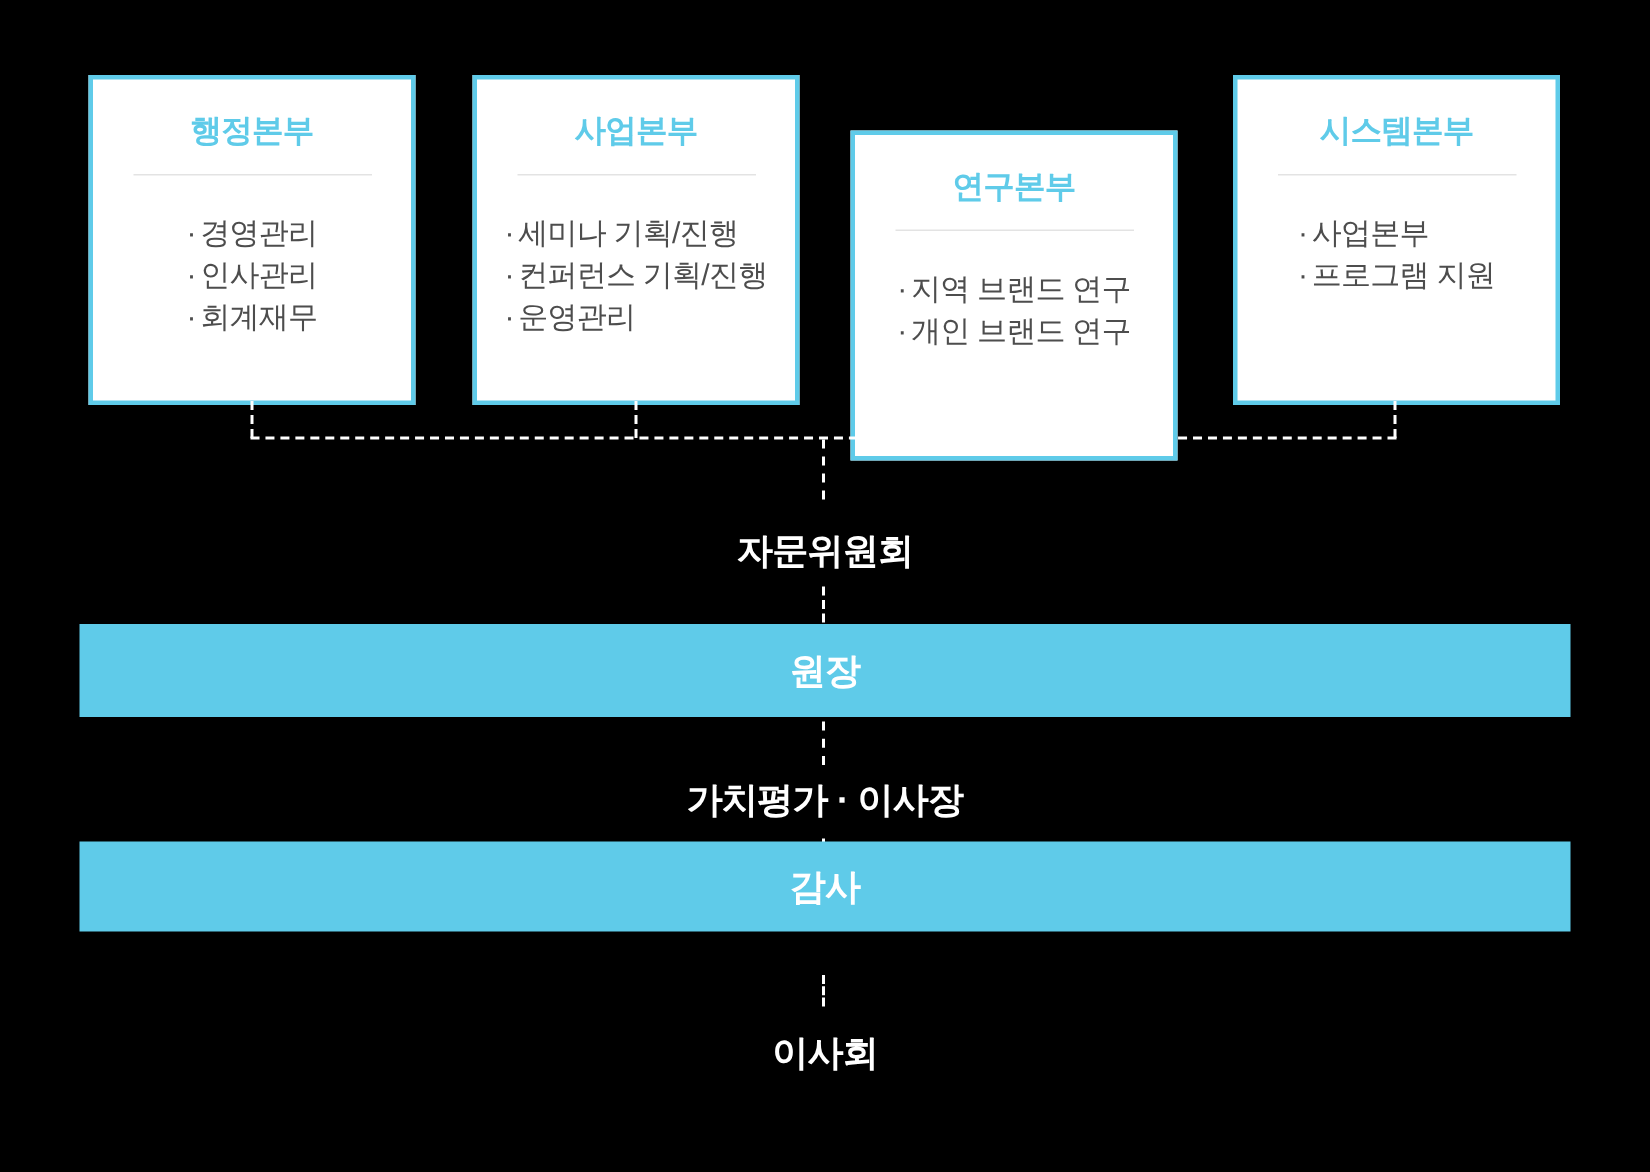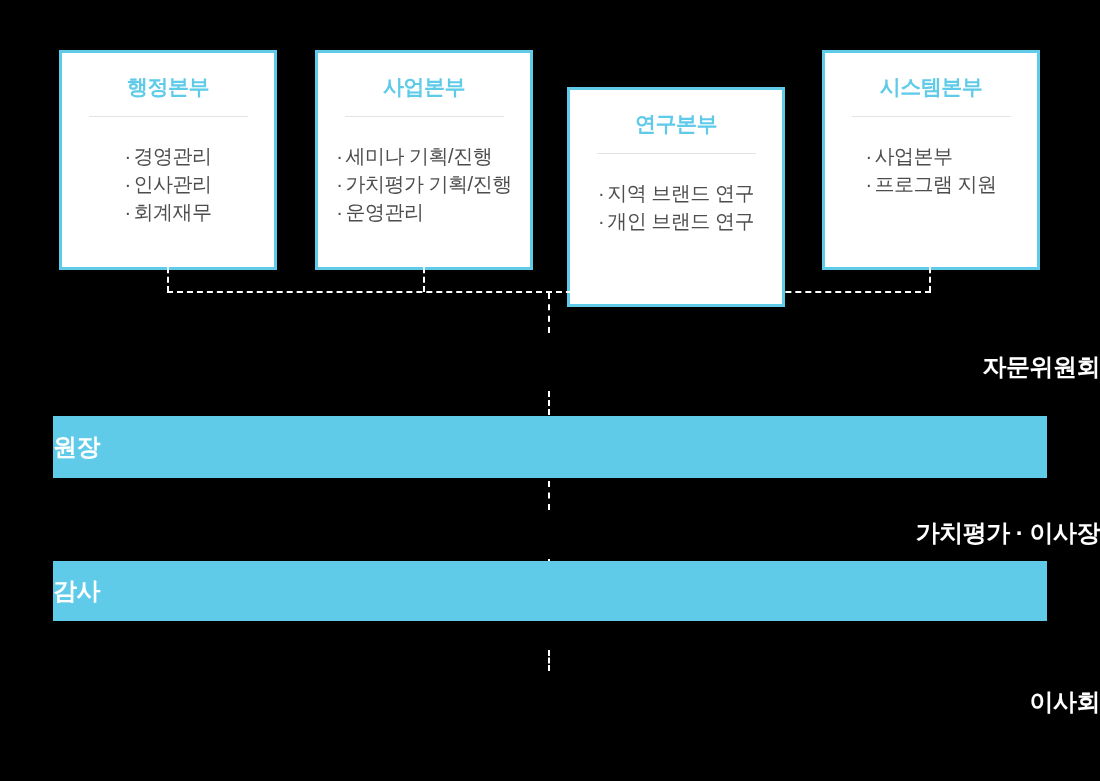--- a/index.html
+++ b/index.html
@@ -81,41 +81,42 @@
   .drop-center { left: 548px; top: 293px; height: 40px; }
   .drop-a { left: 548px; top: 391px; height: 24px; }
   .drop-b { left: 548px; top: 481px; height: 29px; }
   .drop-c { left: 548px; top: 559px; height: 26px; }
   .drop-d { left: 548px; top: 650px; height: 21px; }
 
   
   .level-label {
     position: absolute;
     left: 0; width: 1100px;
-    text-align: right;
+    text-align: center;
     color: var(--labeltext);
     font-size: 24px;
     font-weight: 700;
     letter-spacing: -0.5px;
   }
   .label-advisory { top: 351px; }
   .label-ceo      { top: 517px; }
   .label-board    { top: 686px; }
 
   .level-bar {
     position: absolute;
     left: 53px; width: 994px;
     background: var(--accent);
     color: var(--labeltext);
     font-size: 24px;
     font-weight: 700;
     text-align: center;
     letter-spacing: -0.5px;
     display: flex;
     align-items: center;
+    justify-content: center;
   }
   .bar-director { top: 416px; height: 62px; }
   .bar-auditor  { top: 561px; height: 60px; }
 </style>
 </head>
 <body>
 
 <div class="stage">
 
   <div class="dept-box b1">
@@ -126,21 +127,21 @@
       <li><span class="bullet">·</span><span>인사관리</span></li>
       <li><span class="bullet">·</span><span>회계재무</span></li>
     </ul>
   </div>
 
   <div class="dept-box b2">
     <div class="dept-title">사업본부</div>
     <hr class="dept-divider">
     <ul class="dept-items">
       <li><span class="bullet">·</span><span>세미나 기획/진행</span></li>
-      <li><span class="bullet">·</span><span>가치평가 기획/진행</span></li>
+      <li><span class="bullet">·</span><span>컨퍼런스 기획/진행</span></li>
       <li><span class="bullet">·</span><span>운영관리</span></li>
     </ul>
   </div>
 
   <div class="dept-box b3">
     <div class="dept-title">연구본부</div>
     <hr class="dept-divider">
     <ul class="dept-items">
       <li><span class="bullet">·</span><span>지역 브랜드 연구</span></li>
       <li><span class="bullet">·</span><span>개인 브랜드 연구</span></li>

